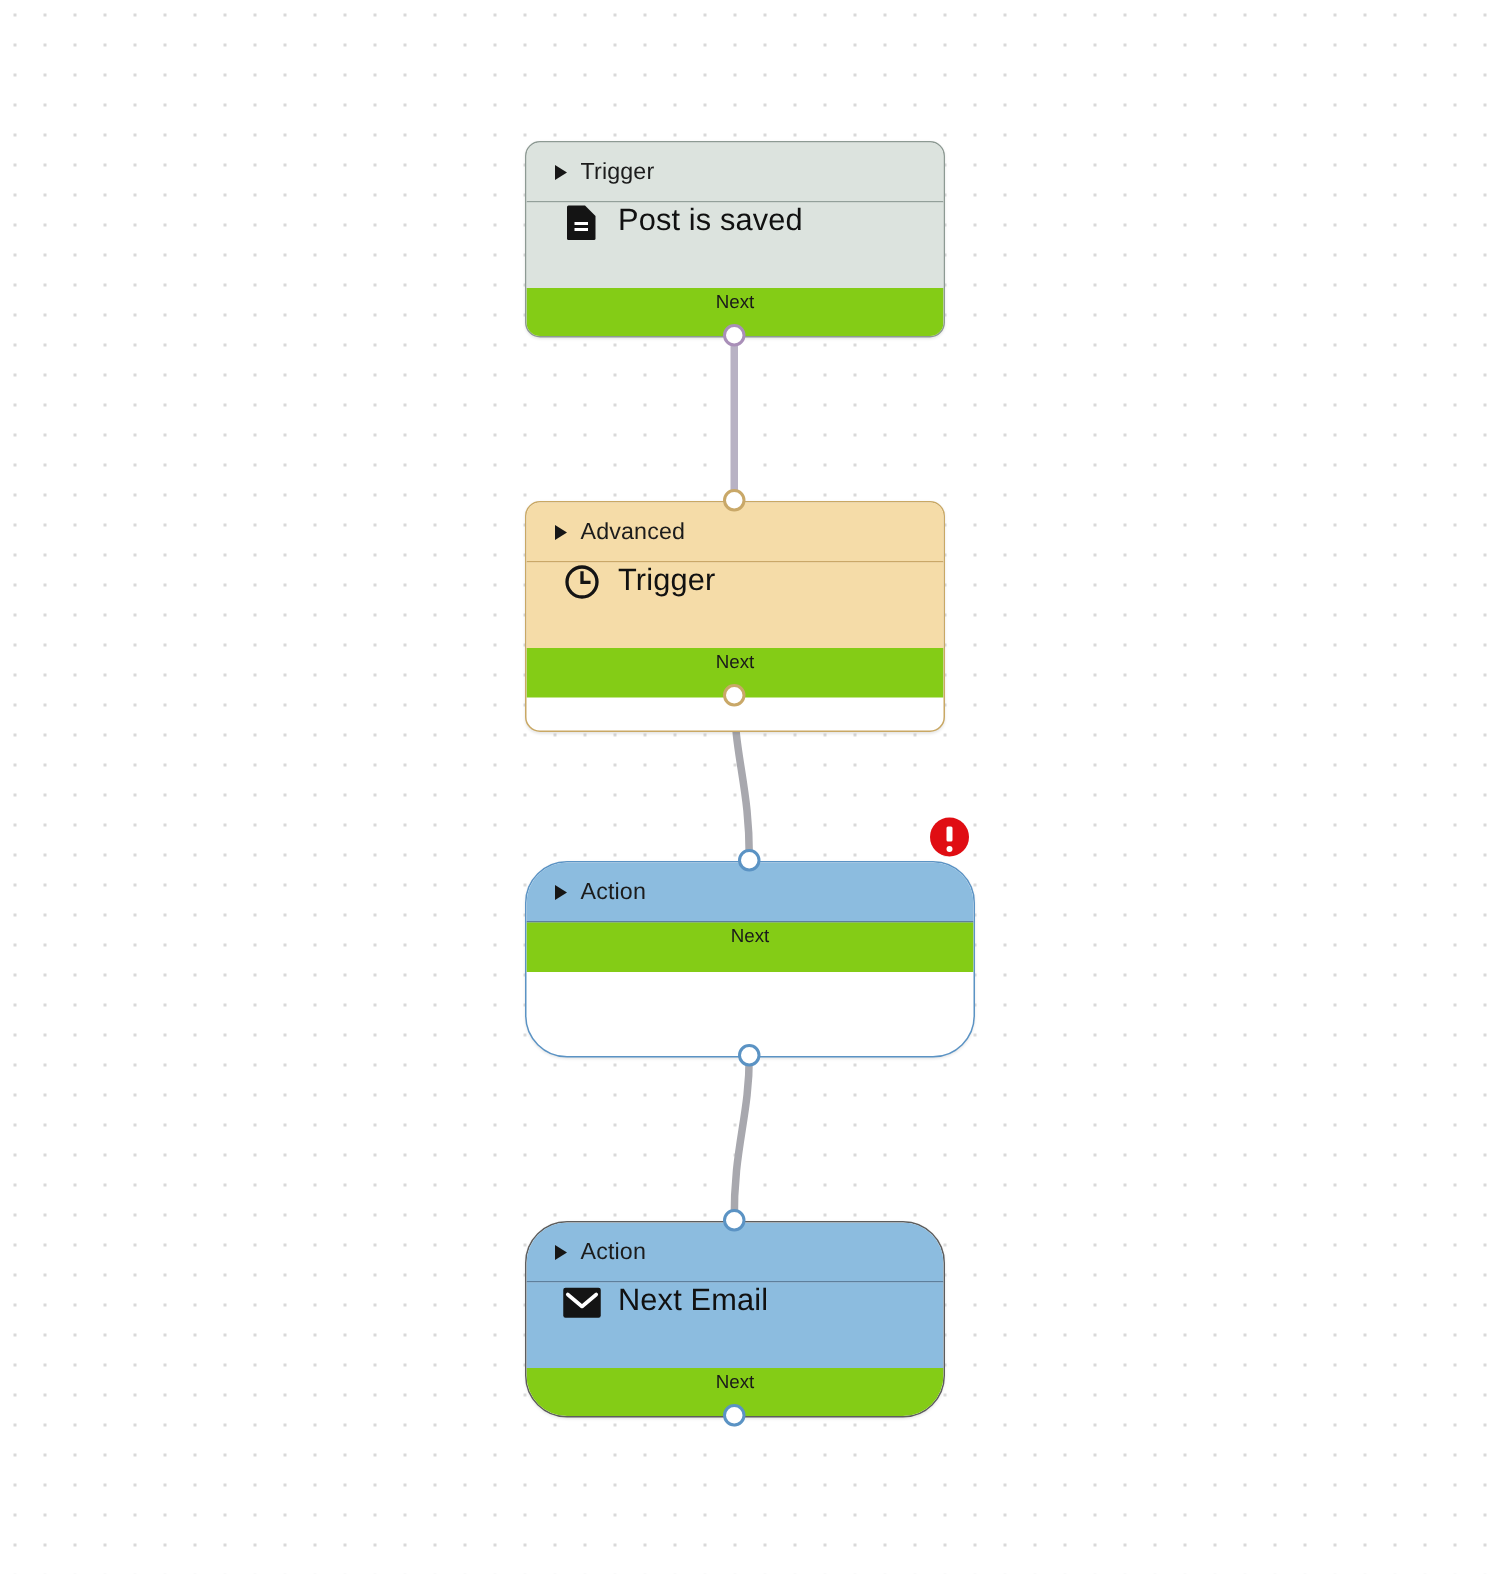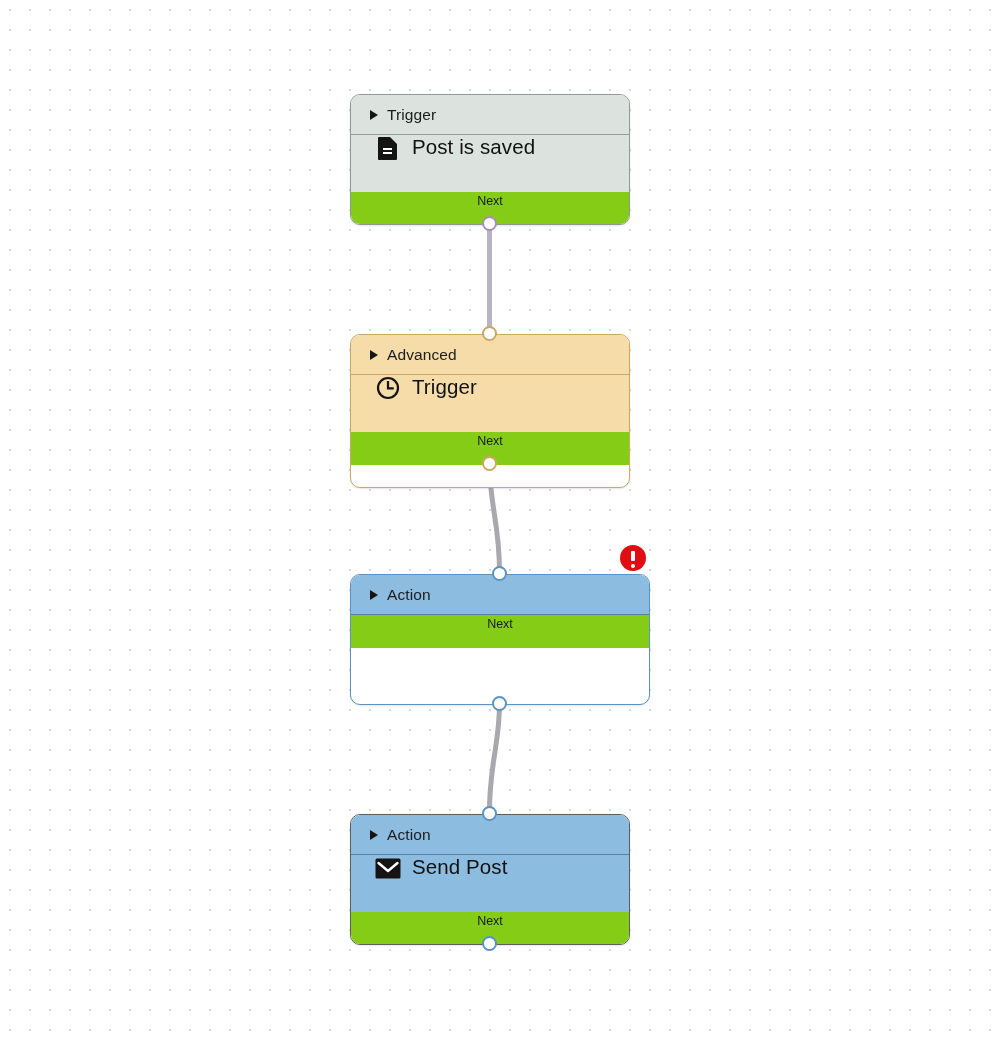--- a/index.html
+++ b/index.html
@@ -110,21 +110,21 @@
   .c-trigger { border-color: #8d9a93; }
   .c-trigger .node-header { border-bottom-color: #93a09a; }
 
   .c-advanced .node-header,
   .c-advanced .node-body { background: #f5dca8; }
   .c-advanced { border-color: #c9a864; }
   .c-advanced .node-header { border-bottom-color: #caa868; }
 
   .c-action .node-header,
   .c-action .node-body { background: #8cbcdf; }
-  .c-action { border-color: #5d5d5d; }
+  .c-action { border-color: #5d5d5d; border-radius: 28px; }
   .c-action .node-header { border-bottom-color: #5e7f9c; }
   .c-action.selected { border-color: #5b93c4; }
 
   
   .port {
     position: absolute;
     width: 15px;
     height: 15px;
     border-radius: 50%;
     background: #ffffff;
@@ -241,21 +241,21 @@
       <span class="disclosure"></span>
       <span>Action</span>
     </div>
     <div class="node-body">
       <span class="node-icon">
         <svg width="26" height="21" viewBox="0 0 26 21" xmlns="http://www.w3.org/2000/svg">
           <rect x="0.5" y="0.5" width="25" height="20" rx="1.5" fill="#141414"></rect>
           <path d="M3.5 5 L13 13 L22.5 5" fill="none" stroke="#ffffff" stroke-width="2.4" stroke-linecap="round" stroke-linejoin="round"></path>
         </svg>
       </span>
-      <span class="node-title">Send Post</span>
+      <span class="node-title">Next Email</span>
     </div>
     <div class="node-footer">
       <span>Next</span>
     </div>
   </div>
   <div class="port p-action" style="left:482px; top:806px;"></div>
   <div class="port p-action" style="left:482px; top:936px;"></div>
 
 </div>
 

